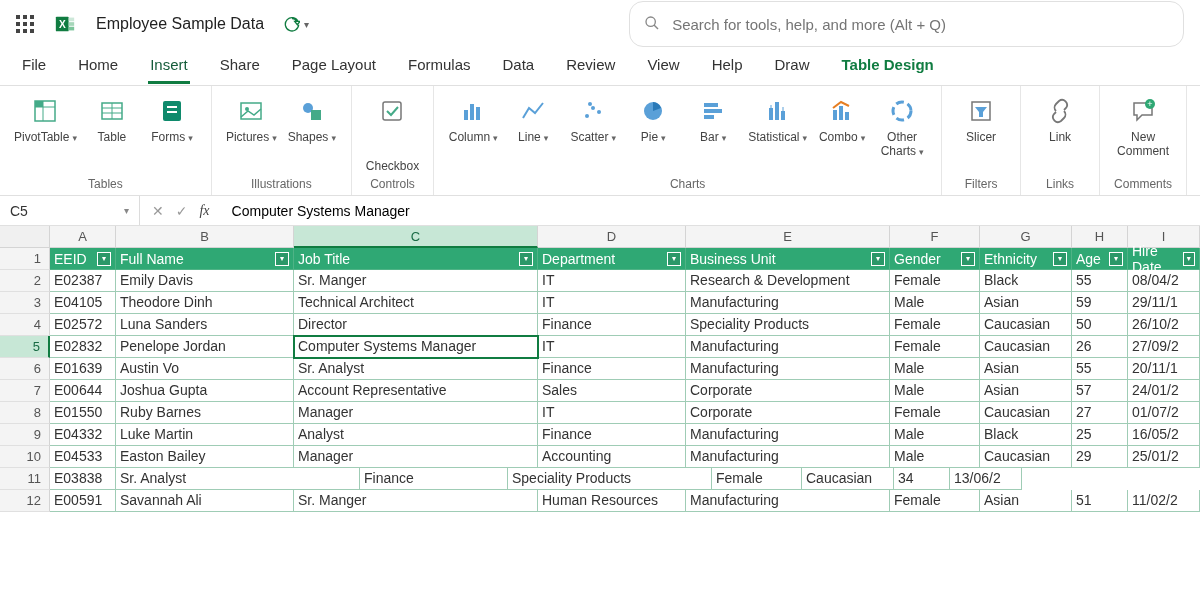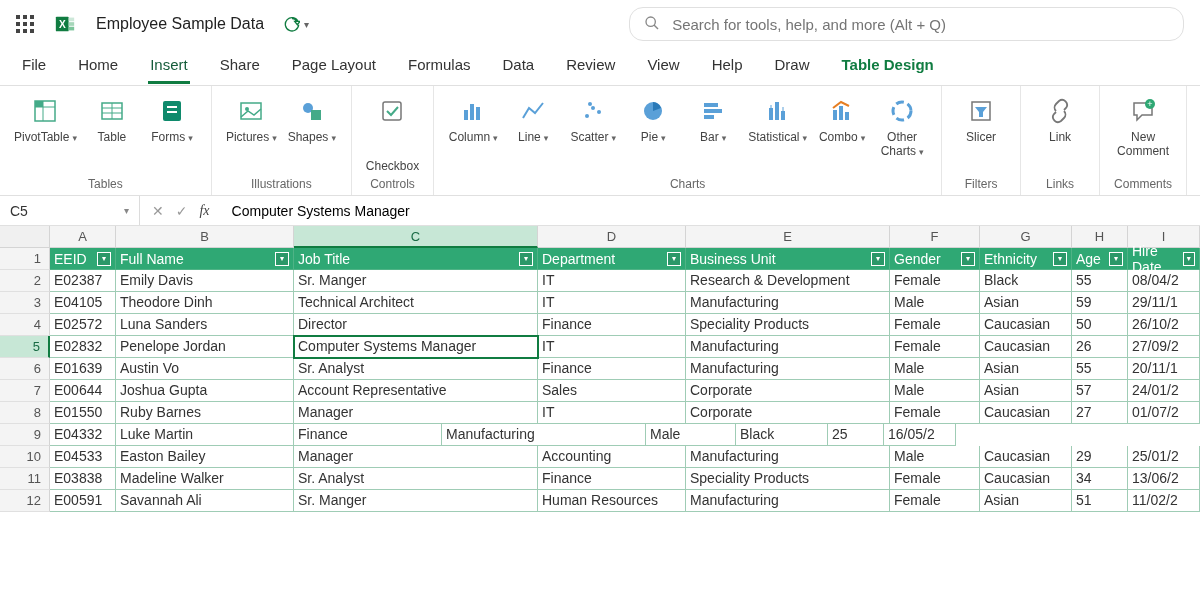--- a/index.html
+++ b/index.html
@@ -5,21 +5,21 @@
 * { box-sizing: border-box; margin: 0; padding: 0; font-family: "Segoe UI", Arial, sans-serif; }
 body { background: #fff; color: #333; width: 1200px; height: 600px; overflow: hidden; font-size: 14px; }
 
 
 .titlebar { display: flex; align-items: center; height: 48px; padding: 0 16px; gap: 20px; }
 .waffle { display: grid; grid-template-columns: repeat(3, 4px); grid-template-rows: repeat(3, 4px); gap: 3px; }
 .waffle span { background: #444; width: 4px; height: 4px; }
 .appicon { width: 22px; height: 22px; display: flex; align-items: center; justify-content: center; }
 .title { font-size: 16px; color: #222; }
 .sync { color: #1a7f37; display:flex; align-items:center; gap:4px; font-size:12px;}
-.search { flex: 1; margin-left: 300px; display: flex; align-items: center; height: 34px; border: 1px solid #e0e0e0; border-radius: 14px; padding: 0 14px; color: #888; gap: 12px; }
+.search { flex: 1; margin-left: 300px; display: flex; align-items: center; height: 46px; border: 1px solid #e0e0e0; border-radius: 14px; padding: 0 14px; color: #888; gap: 12px; }
 .search input { border: none; outline: none; width: 100%; font-size: 15px; color: #555; background: transparent; }
 
 
 .menubar { display: flex; gap: 28px; padding: 4px 20px 0 20px; border-bottom: 1px solid #e0e0e0; height: 38px; align-items: flex-start; }
 .menuitem { font-size: 15px; color: #333; padding: 4px 2px 8px 2px; cursor: pointer; }
 .menuitem.active { color: #155c3a; border-bottom: 3px solid #107c41; font-weight: 400; }
 .menuitem.contextual { color: #107c41; font-weight: 600; }
 
 
 .ribbon { display: flex; border-bottom: 1px solid #e0e0e0; height: 110px; }
@@ -478,20 +478,21 @@
         <div class="cell c4">Corporate</div>
         <div class="cell c5">Female</div>
         <div class="cell c6">Caucasian</div>
         <div class="cell c7 num">27</div>
         <div class="cell c8">01/07/2</div>
       </div>
       <div class="rowwrap">
         <div class="rowhead">9</div>
         <div class="cell c0">E04332</div>
         <div class="cell c1">Luke Martin</div>
+        <div class="cell c2">Analyst</div>
         <div class="cell c3">Finance</div>
         <div class="cell c4">Manufacturing</div>
         <div class="cell c5">Male</div>
         <div class="cell c6">Black</div>
         <div class="cell c7 num">25</div>
         <div class="cell c8">16/05/2</div>
       </div>
       <div class="rowwrap">
         <div class="rowhead">10</div>
         <div class="cell c0">E04533</div>
@@ -500,21 +501,20 @@
         <div class="cell c3">Accounting</div>
         <div class="cell c4">Manufacturing</div>
         <div class="cell c5">Male</div>
         <div class="cell c6">Caucasian</div>
         <div class="cell c7 num">29</div>
         <div class="cell c8">25/01/2</div>
       </div>
       <div class="rowwrap">
         <div class="rowhead">11</div>
         <div class="cell c0">E03838</div>
-        <div class="cell c1">Madeline Walker</div>
         <div class="cell c2">Sr. Analyst</div>
         <div class="cell c3">Finance</div>
         <div class="cell c4">Speciality Products</div>
         <div class="cell c5">Female</div>
         <div class="cell c6">Caucasian</div>
         <div class="cell c7 num">34</div>
         <div class="cell c8">13/06/2</div>
       </div>
       <div class="rowwrap">
         <div class="rowhead">12</div>

